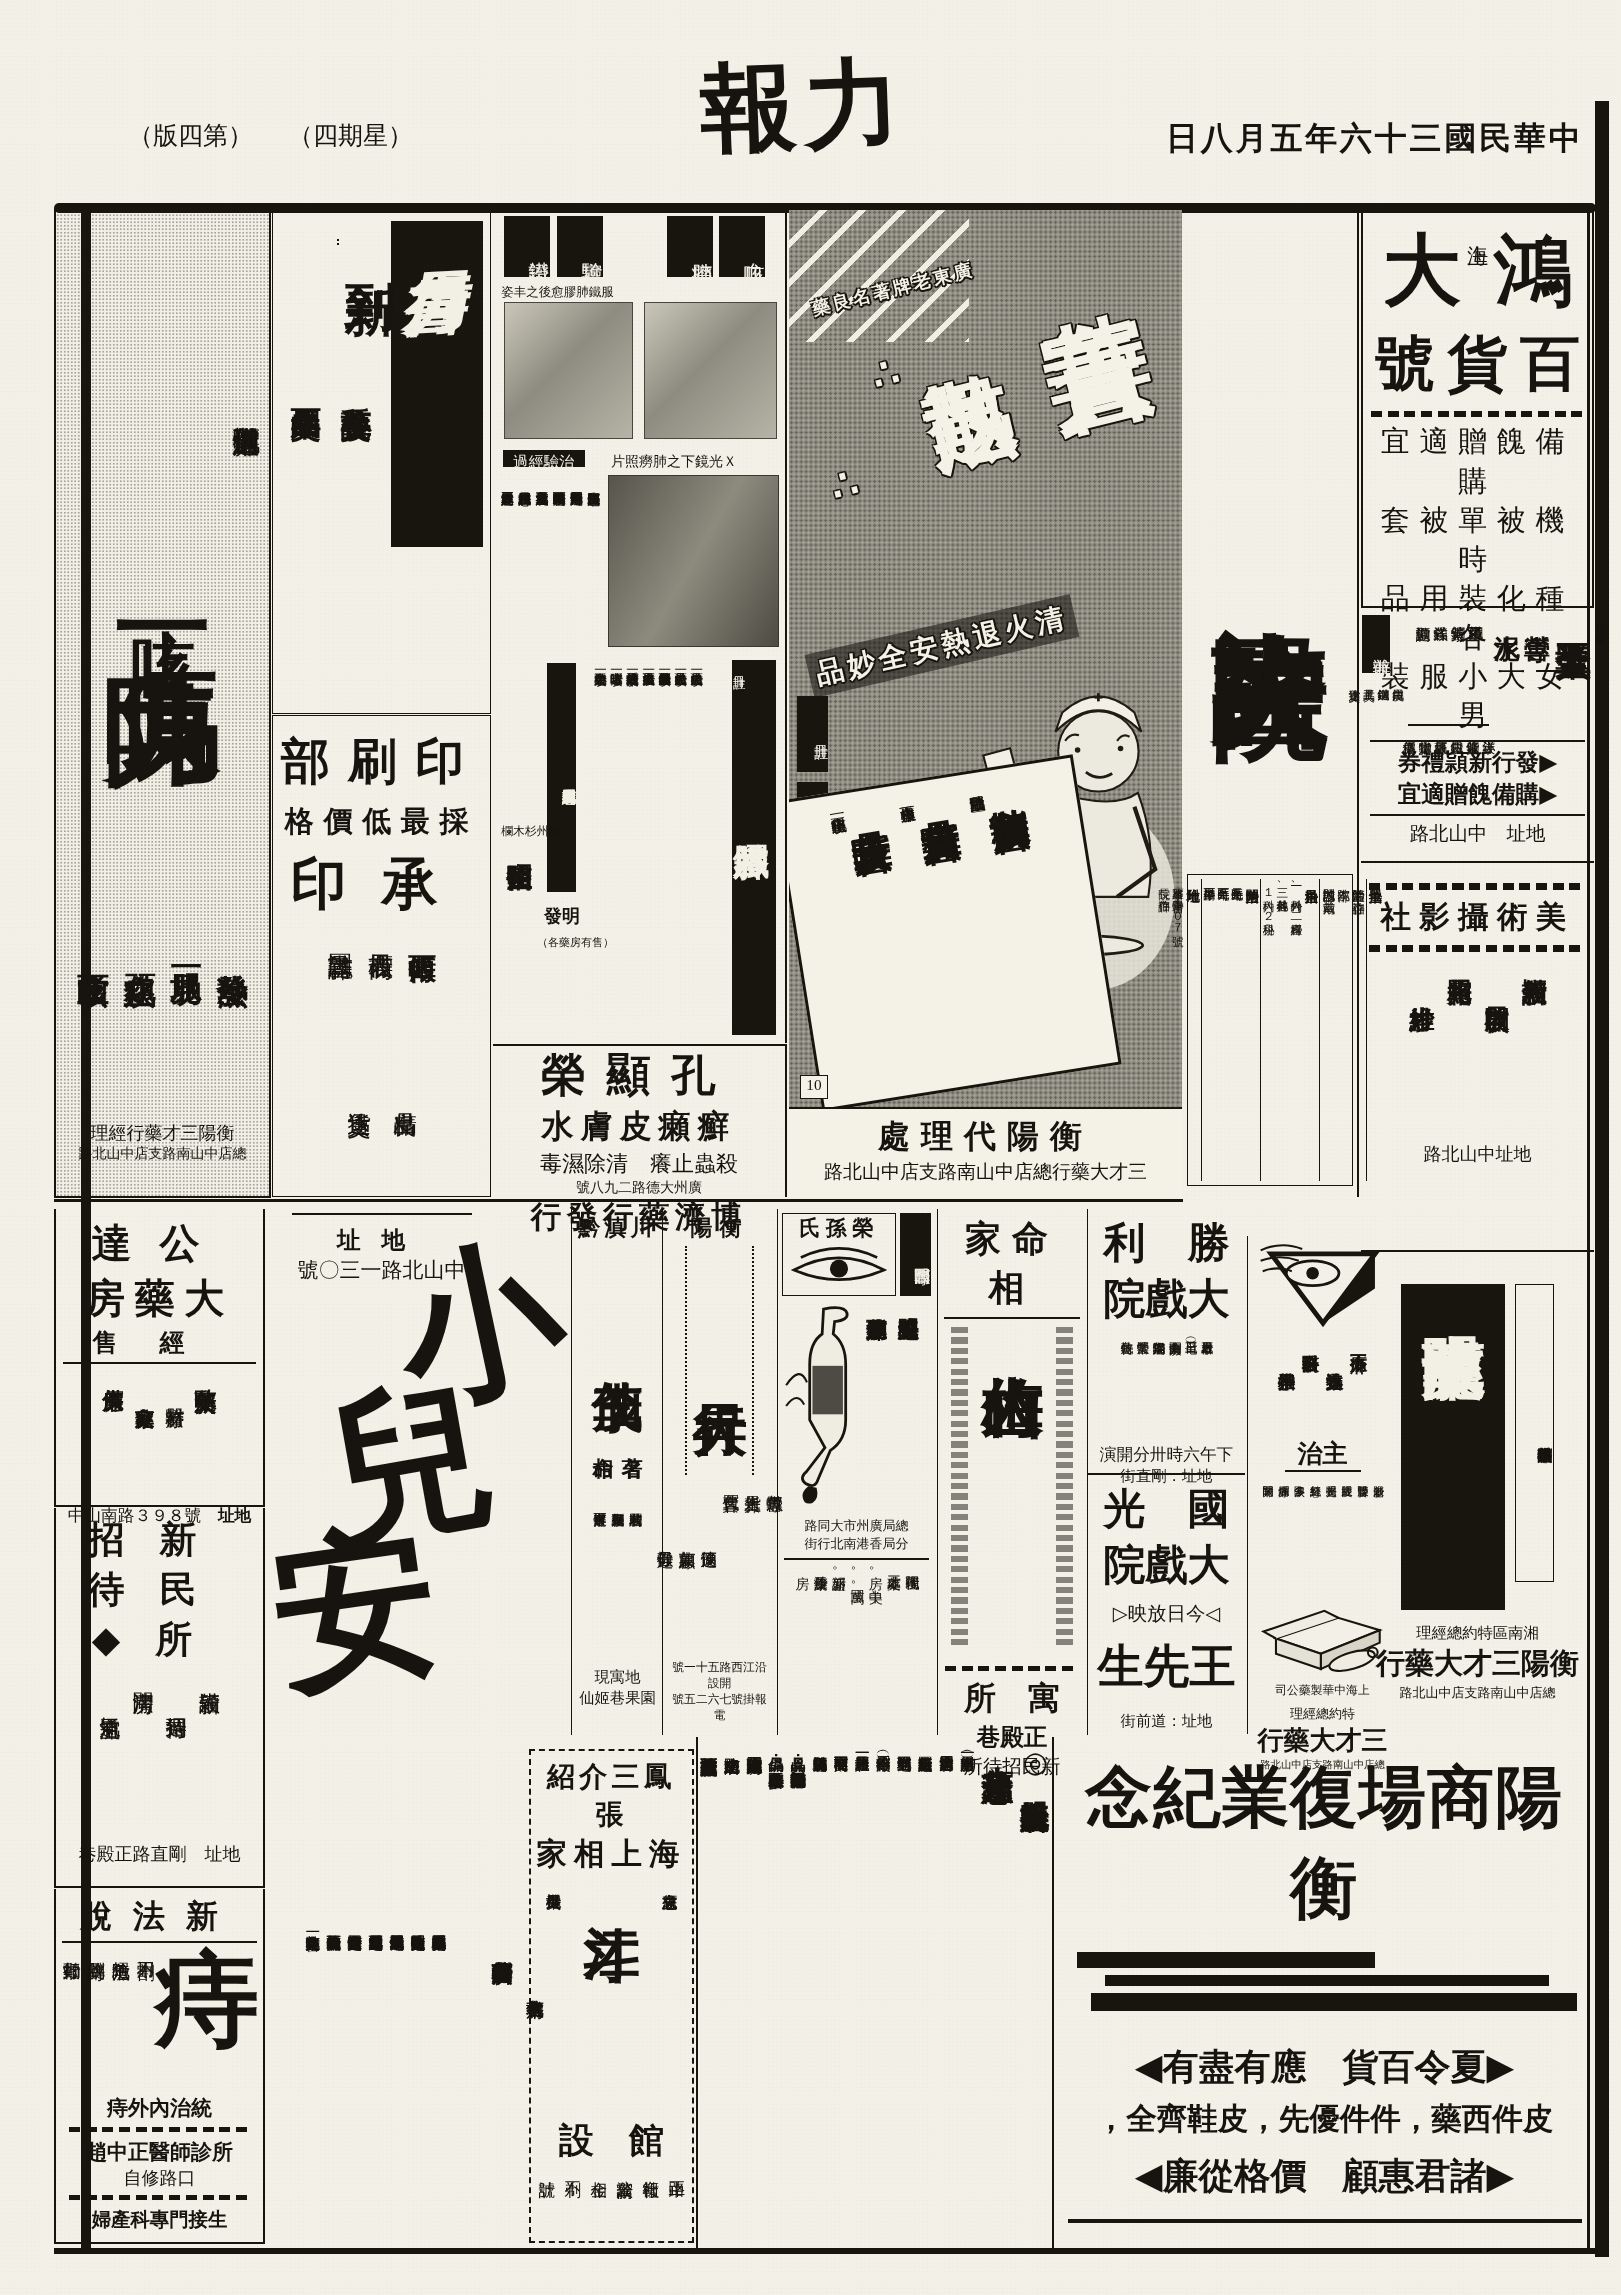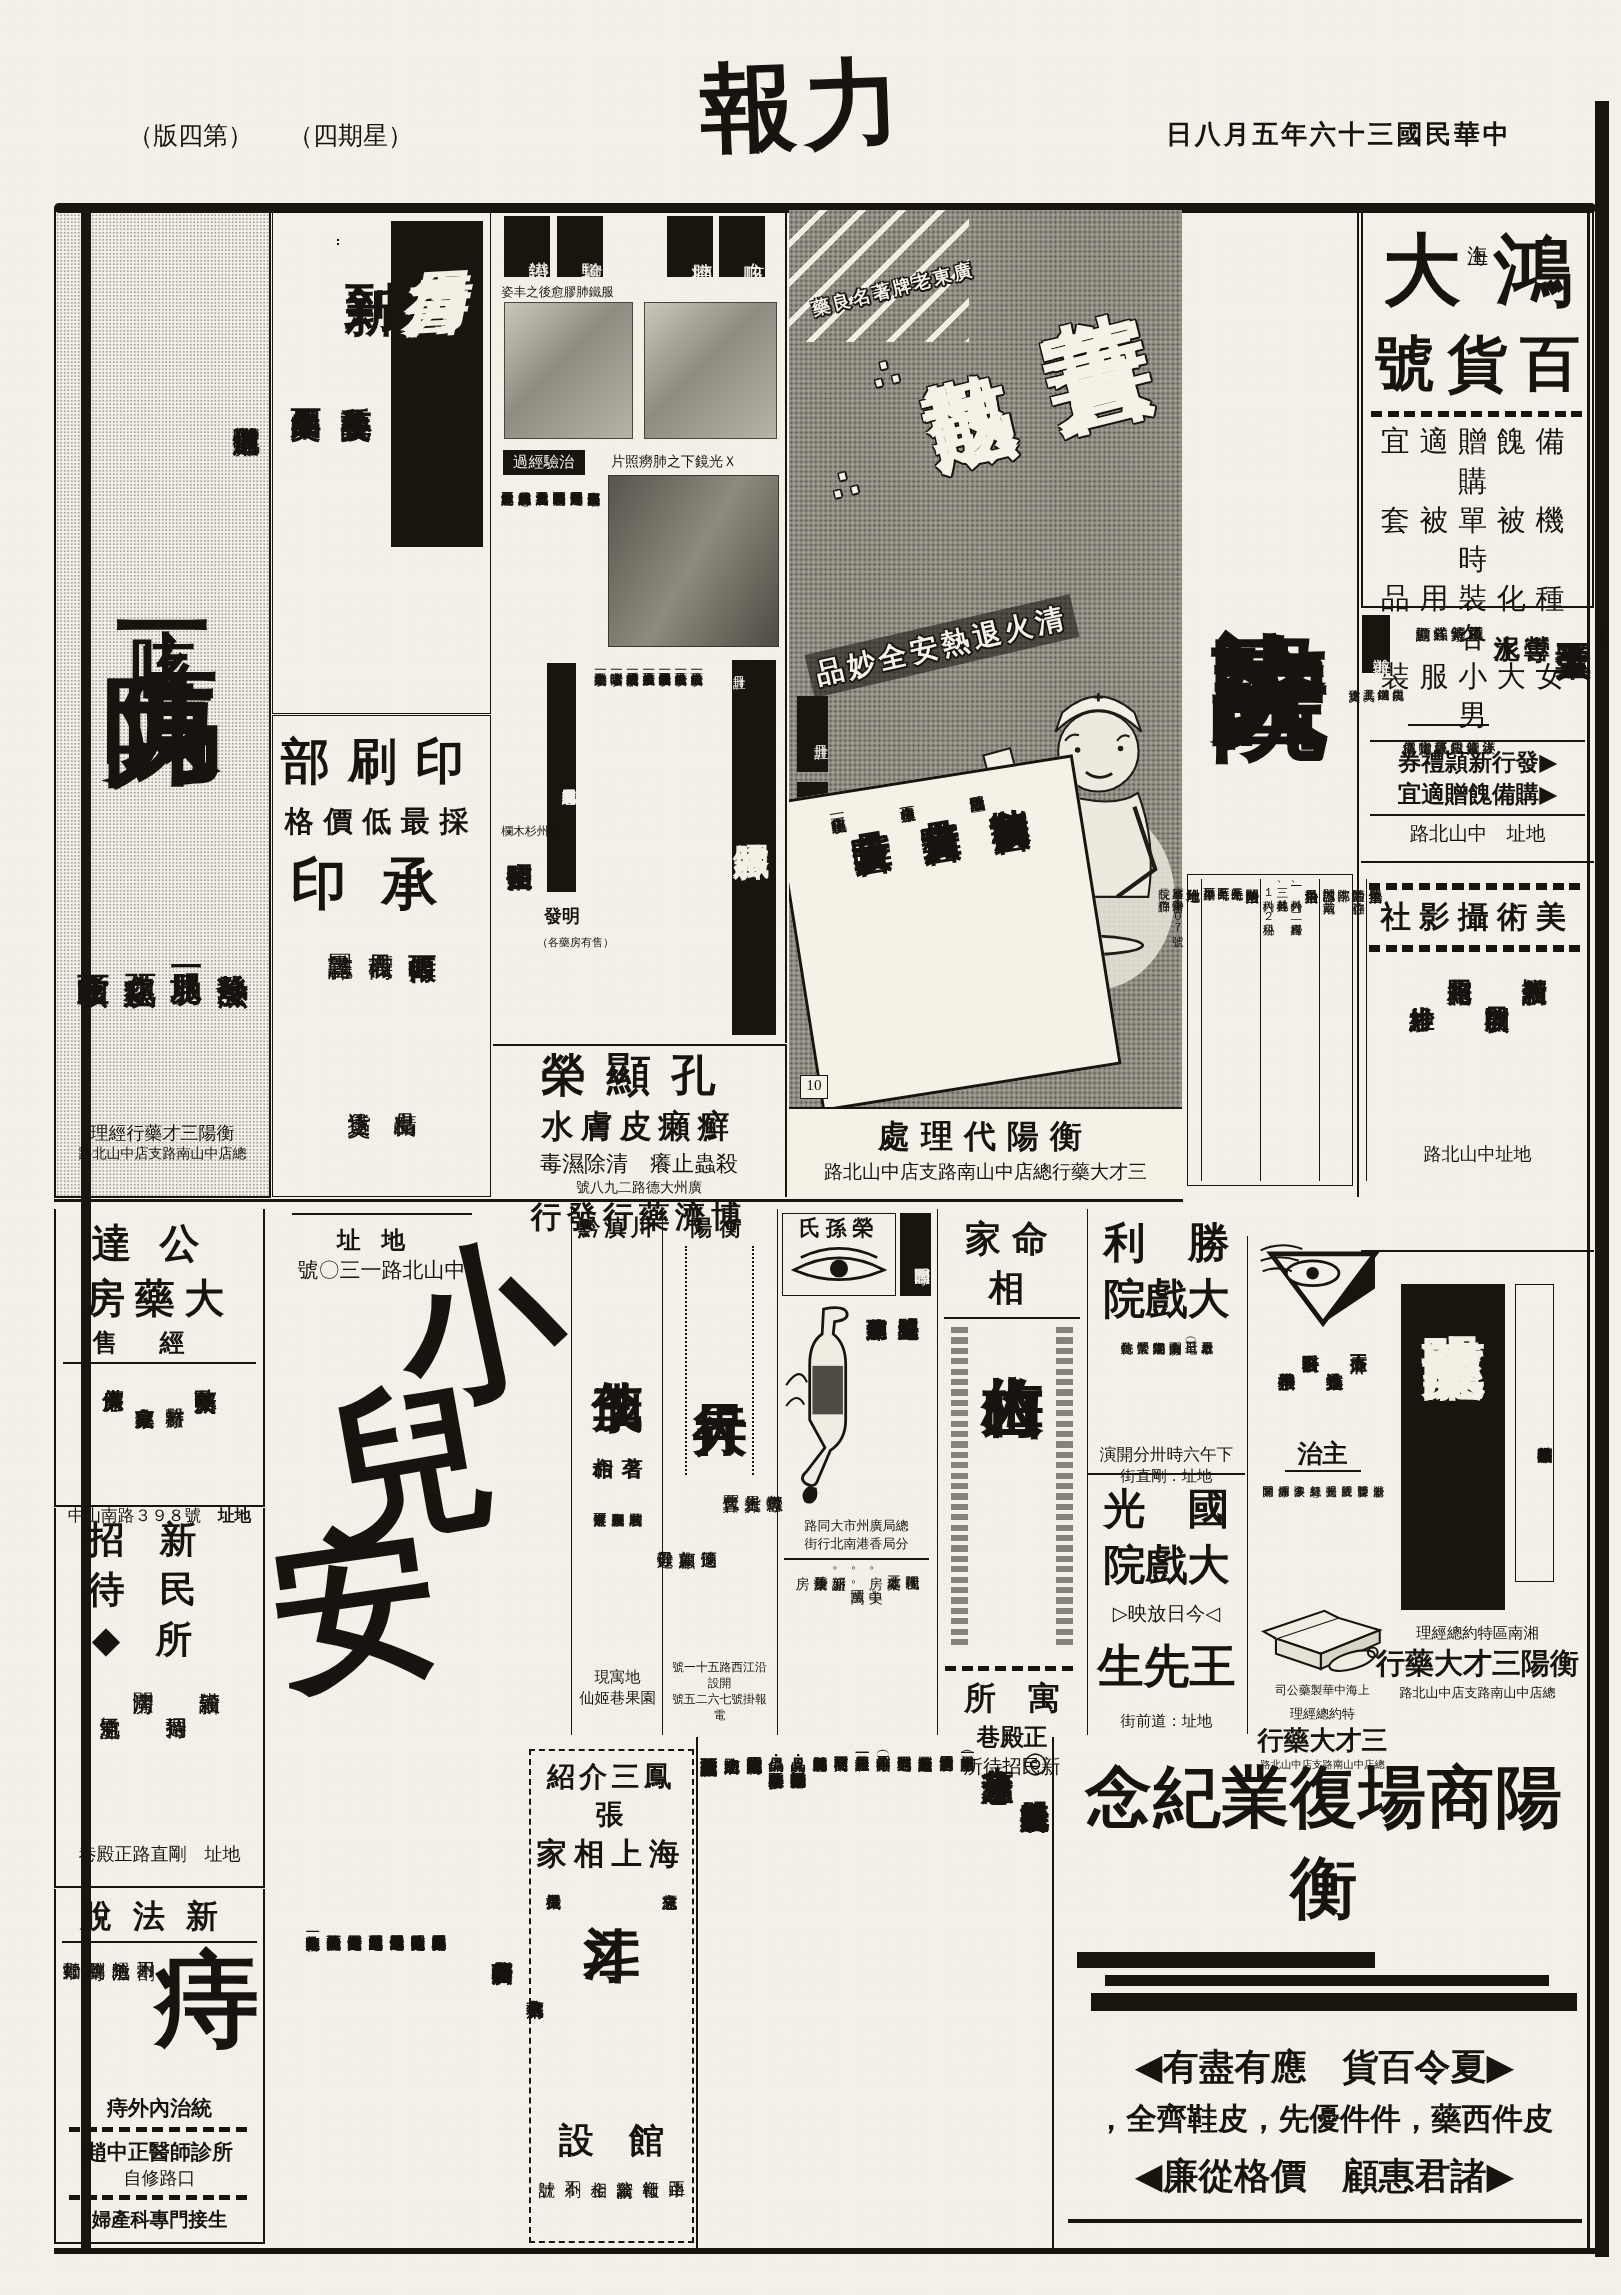--- a/index.html
+++ b/index.html
@@ -23,21 +23,21 @@
 .zz{background:repeating-linear-gradient(90deg,#18150f 0 11px,transparent 11px 16.7px)}
 .tx{background:repeating-linear-gradient(#18150f 0 6.2px,transparent 6.2px 10.4px);opacity:.5}
 .out{color:#f4f1e7;text-shadow:1.4px 1.4px 0 #18150f,-1.4px -1.4px 0 #18150f,1.4px -1.4px 0 #18150f,-1.4px 1.4px 0 #18150f,0 2.1px 0 #18150f,2.1px 0 0 #18150f}
 </style>
 </head>
 <body>
 
 <div class="a" style="left:128px;top:119px;font-size:25px">（版四第）</div>
 <div class="a" style="left:288px;top:119px;font-size:25px">（四期星）</div>
 <div class="a b" style="left:700px;top:42px;font-size:97px;letter-spacing:7px;transform:rotate(-2deg)">報力</div>
-<div class="a b" style="left:1166px;top:117px;font-size:26px;letter-spacing:2.8px">日八月五年六十三國民華中</div>
+<div class="a b" style="left:1166px;top:117px;font-size:32px;letter-spacing:2.8px">日八月五年六十三國民華中</div>
 <div class="a rule" style="left:54px;top:203px;width:1542px;height:9.7px;border-radius:5.6px"></div>
 <div class="a rule" style="left:81px;top:208px;width:10.4px;height:2045px"></div>
 <div class="a rule" style="left:1595px;top:101px;width:14px;height:2156px"></div>
 <div class="a rule" style="left:1587px;top:208px;width:2.8px;height:2041px"></div>
 <div class="a rule" style="left:54px;top:2248px;width:1542px;height:6.2px"></div>
 <div class="a rule" style="left:54px;top:1199px;width:1129px;height:2.8px"></div>
 
 <div class="a bd noise" style="left:54px;top:208px;width:217px;height:990px;padding:7px 0">
  <div class="v b tc" style="margin:0 auto;height:722px;font-size:117px">
   <span>陳</span><span style="font-size:97px">一</span><span>嗎</span><span style="font-size:64px">止咳</span><span>力</span>
@@ -84,21 +84,21 @@
 
 <div class="a" style="left:493px;top:210px;width:294px;height:833px;border-right:2.1px solid #18150f">
  <div class="a k v tc" style="left:11px;top:5.6px;width:46px;height:61px;font-size:21px">鐵證</div>
  <div class="a k v tc" style="left:64px;top:5.6px;width:46px;height:61px;font-size:21px">實驗</div>
  <div class="a k v tc" style="left:174px;top:5.6px;width:46px;height:61px;font-size:21px">肺癆</div>
  <div class="a k v tc" style="left:226px;top:5.6px;width:46px;height:61px;font-size:21px">咳血</div>
  <div class="a" style="left:8.3px;top:74px;font-size:12.5px">姿丰之後愈膠肺鐵服</div>
  <div class="a" style="left:154px;top:90px;font-size:12px">瘦形之時病肺氏左鄧</div>
  <div class="a ph" style="left:11px;top:92px;width:129px;height:137px"></div>
  <div class="a ph" style="left:151px;top:92px;width:133px;height:137px"></div>
- <div class="a k tc" style="left:9.7px;top:240px;width:82px;height:25px;font-size:15.3px;line-height:23.6px">過經驗治</div>
+ <div class="a k tc" style="left:9.7px;top:240px;width:82px;height:17px;font-size:15.3px;line-height:23.6px">過經驗治</div>
  <div class="a cr" style="left:4.2px;top:272px;width:106px;height:326px;gap:3.5px">
   <div class="v" style="font-size:13px">鄧左氏住廣州豐寧路迎龍里</div>
   <div class="v" style="font-size:13px">號鄭冠海之母卅四年四月間</div>
   <div class="v" style="font-size:13px">初起傷風咳嗽經中西醫治轉</div>
   <div class="v" style="font-size:13px">重至六月形瘦尤甚已成癆症</div>
   <div class="v" style="font-size:13px">試用鐵肺膠果見效於是決心</div>
   <div class="v" style="font-size:13px">服食連服五月餘其病遂愈</div>
  </div>
  <div class="a" style="left:118px;top:243px;font-size:14px">片照癆肺之下鏡光Ｘ</div>
  <div class="a xr" style="left:115px;top:265px;width:171px;height:172px"></div>

